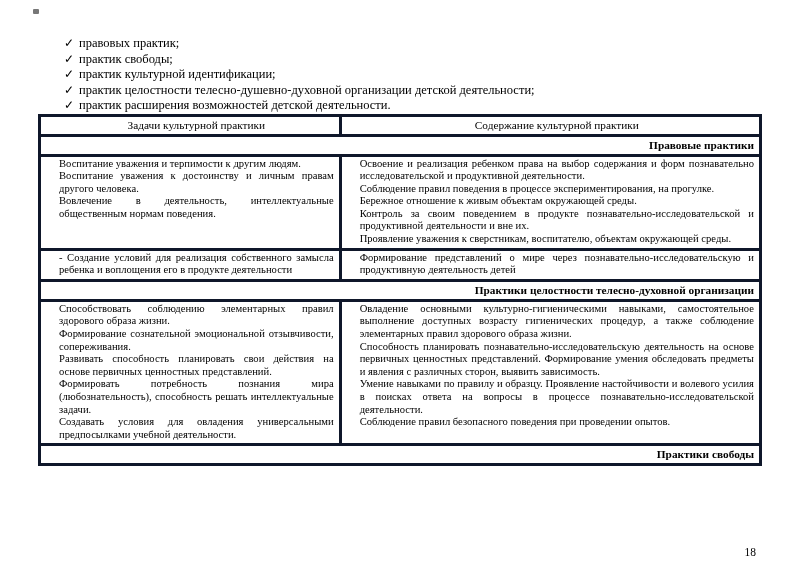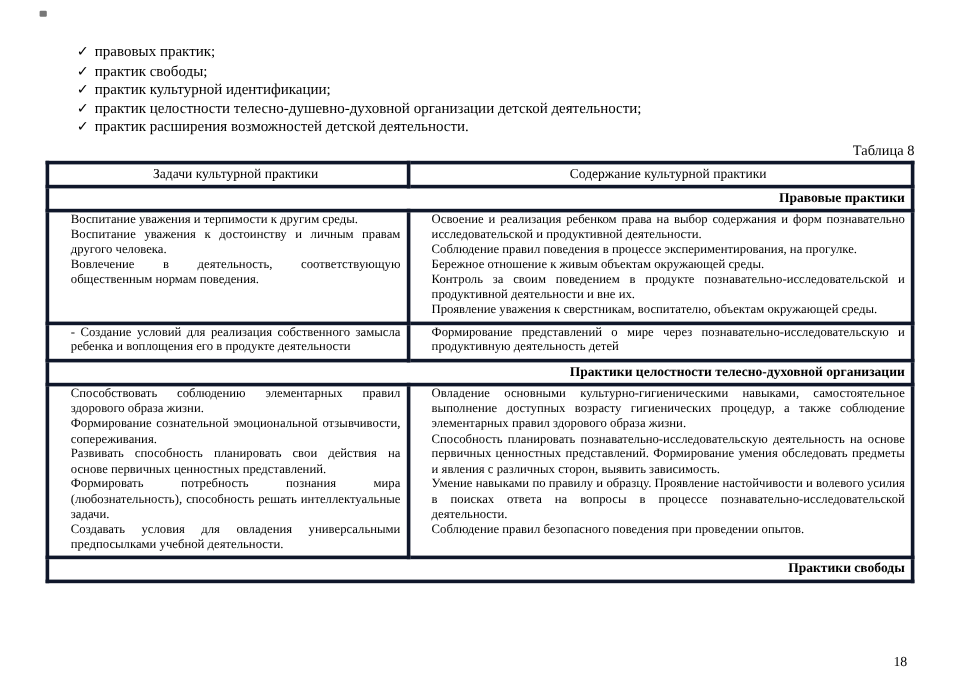--- a/index.html
+++ b/index.html
@@ -112,42 +112,41 @@
     <li class="bullet-item">
       <span class="check-icon">✓</span>
       <span>практик целостности телесно-душевно-духовной организации детской деятельности;</span>
     </li>
     <li class="bullet-item">
       <span class="check-icon">✓</span>
       <span>практик расширения возможностей детской деятельности.</span>
     </li>
   </ul>
 
-  <div class="table-caption">Таблица 8</div>
 
   <table class="doc-table">
     <colgroup>
       <col style="width:41.7%">
       <col>
     </colgroup>
     <thead>
       <tr>
         <th class="column-header">Задачи культурной практики</th>
         <th class="column-header">Содержание культурной практики</th>
       </tr>
     </thead>
     <tbody>
       <tr>
         <td class="section-title" colspan="2">Правовые практики</td>
       </tr>
       <tr>
         <td class="content-cell">
-            <p class="cell-par">Воспитание уважения и терпимости к другим среды.</p>
+            <p class="cell-par">Воспитание уважения и терпимости к другим людям.</p>
             <p class="cell-par">Воспитание уважения к достоинству и личным правам другого человека.</p>
-            <p class="cell-par">Вовлечение в деятельность, соответствующую общественным нормам поведения.</p>
+            <p class="cell-par">Вовлечение в деятельность, интеллектуальные общественным нормам поведения.</p>
           </td>
         <td class="content-cell">
             <p class="cell-par">Освоение и реализация ребенком права на выбор содержания и форм познавательно исследовательской и продуктивной деятельности.</p>
             <p class="cell-par">Соблюдение правил поведения в процессе экспериментирования, на прогулке.</p>
             <p class="cell-par">Бережное отношение к живым объектам окружающей среды.</p>
             <p class="cell-par">Контроль за своим поведением в продукте познавательно-исследовательской и продуктивной деятельности и вне их.</p>
             <p class="cell-par">Проявление уважения к сверстникам, воспитателю, объектам окружающей среды.</p>
           </td>
       </tr>
       <tr>

